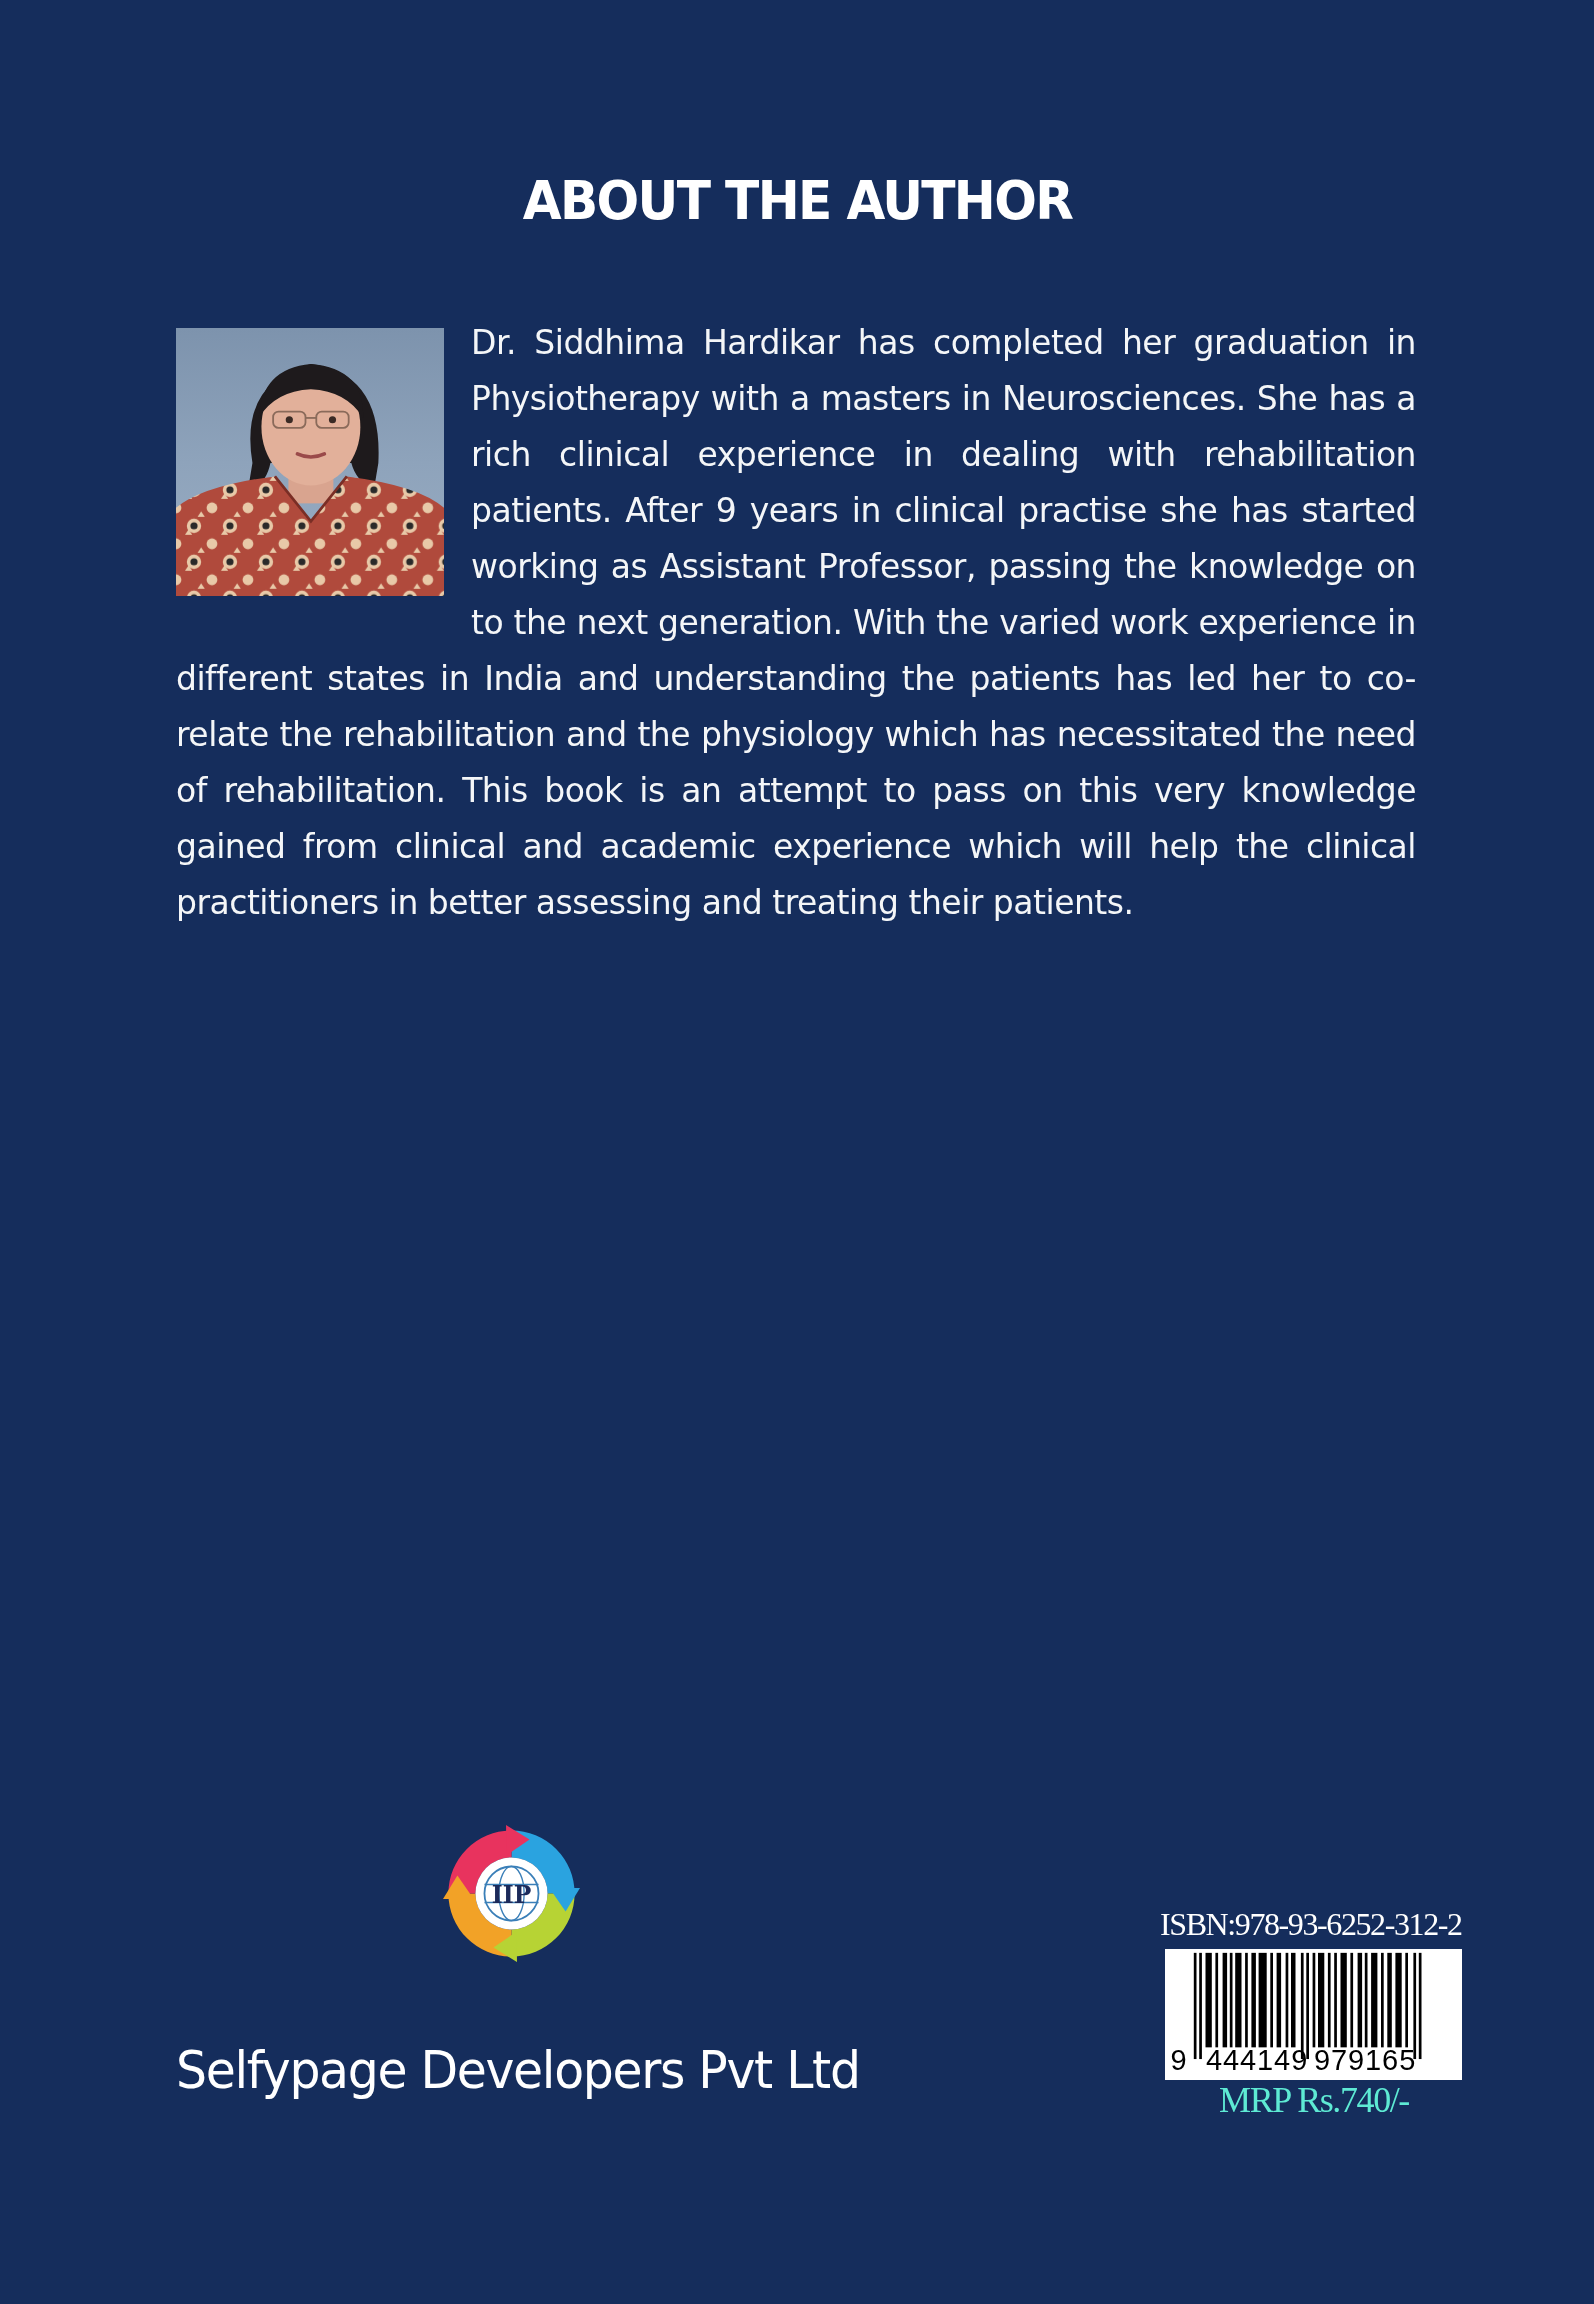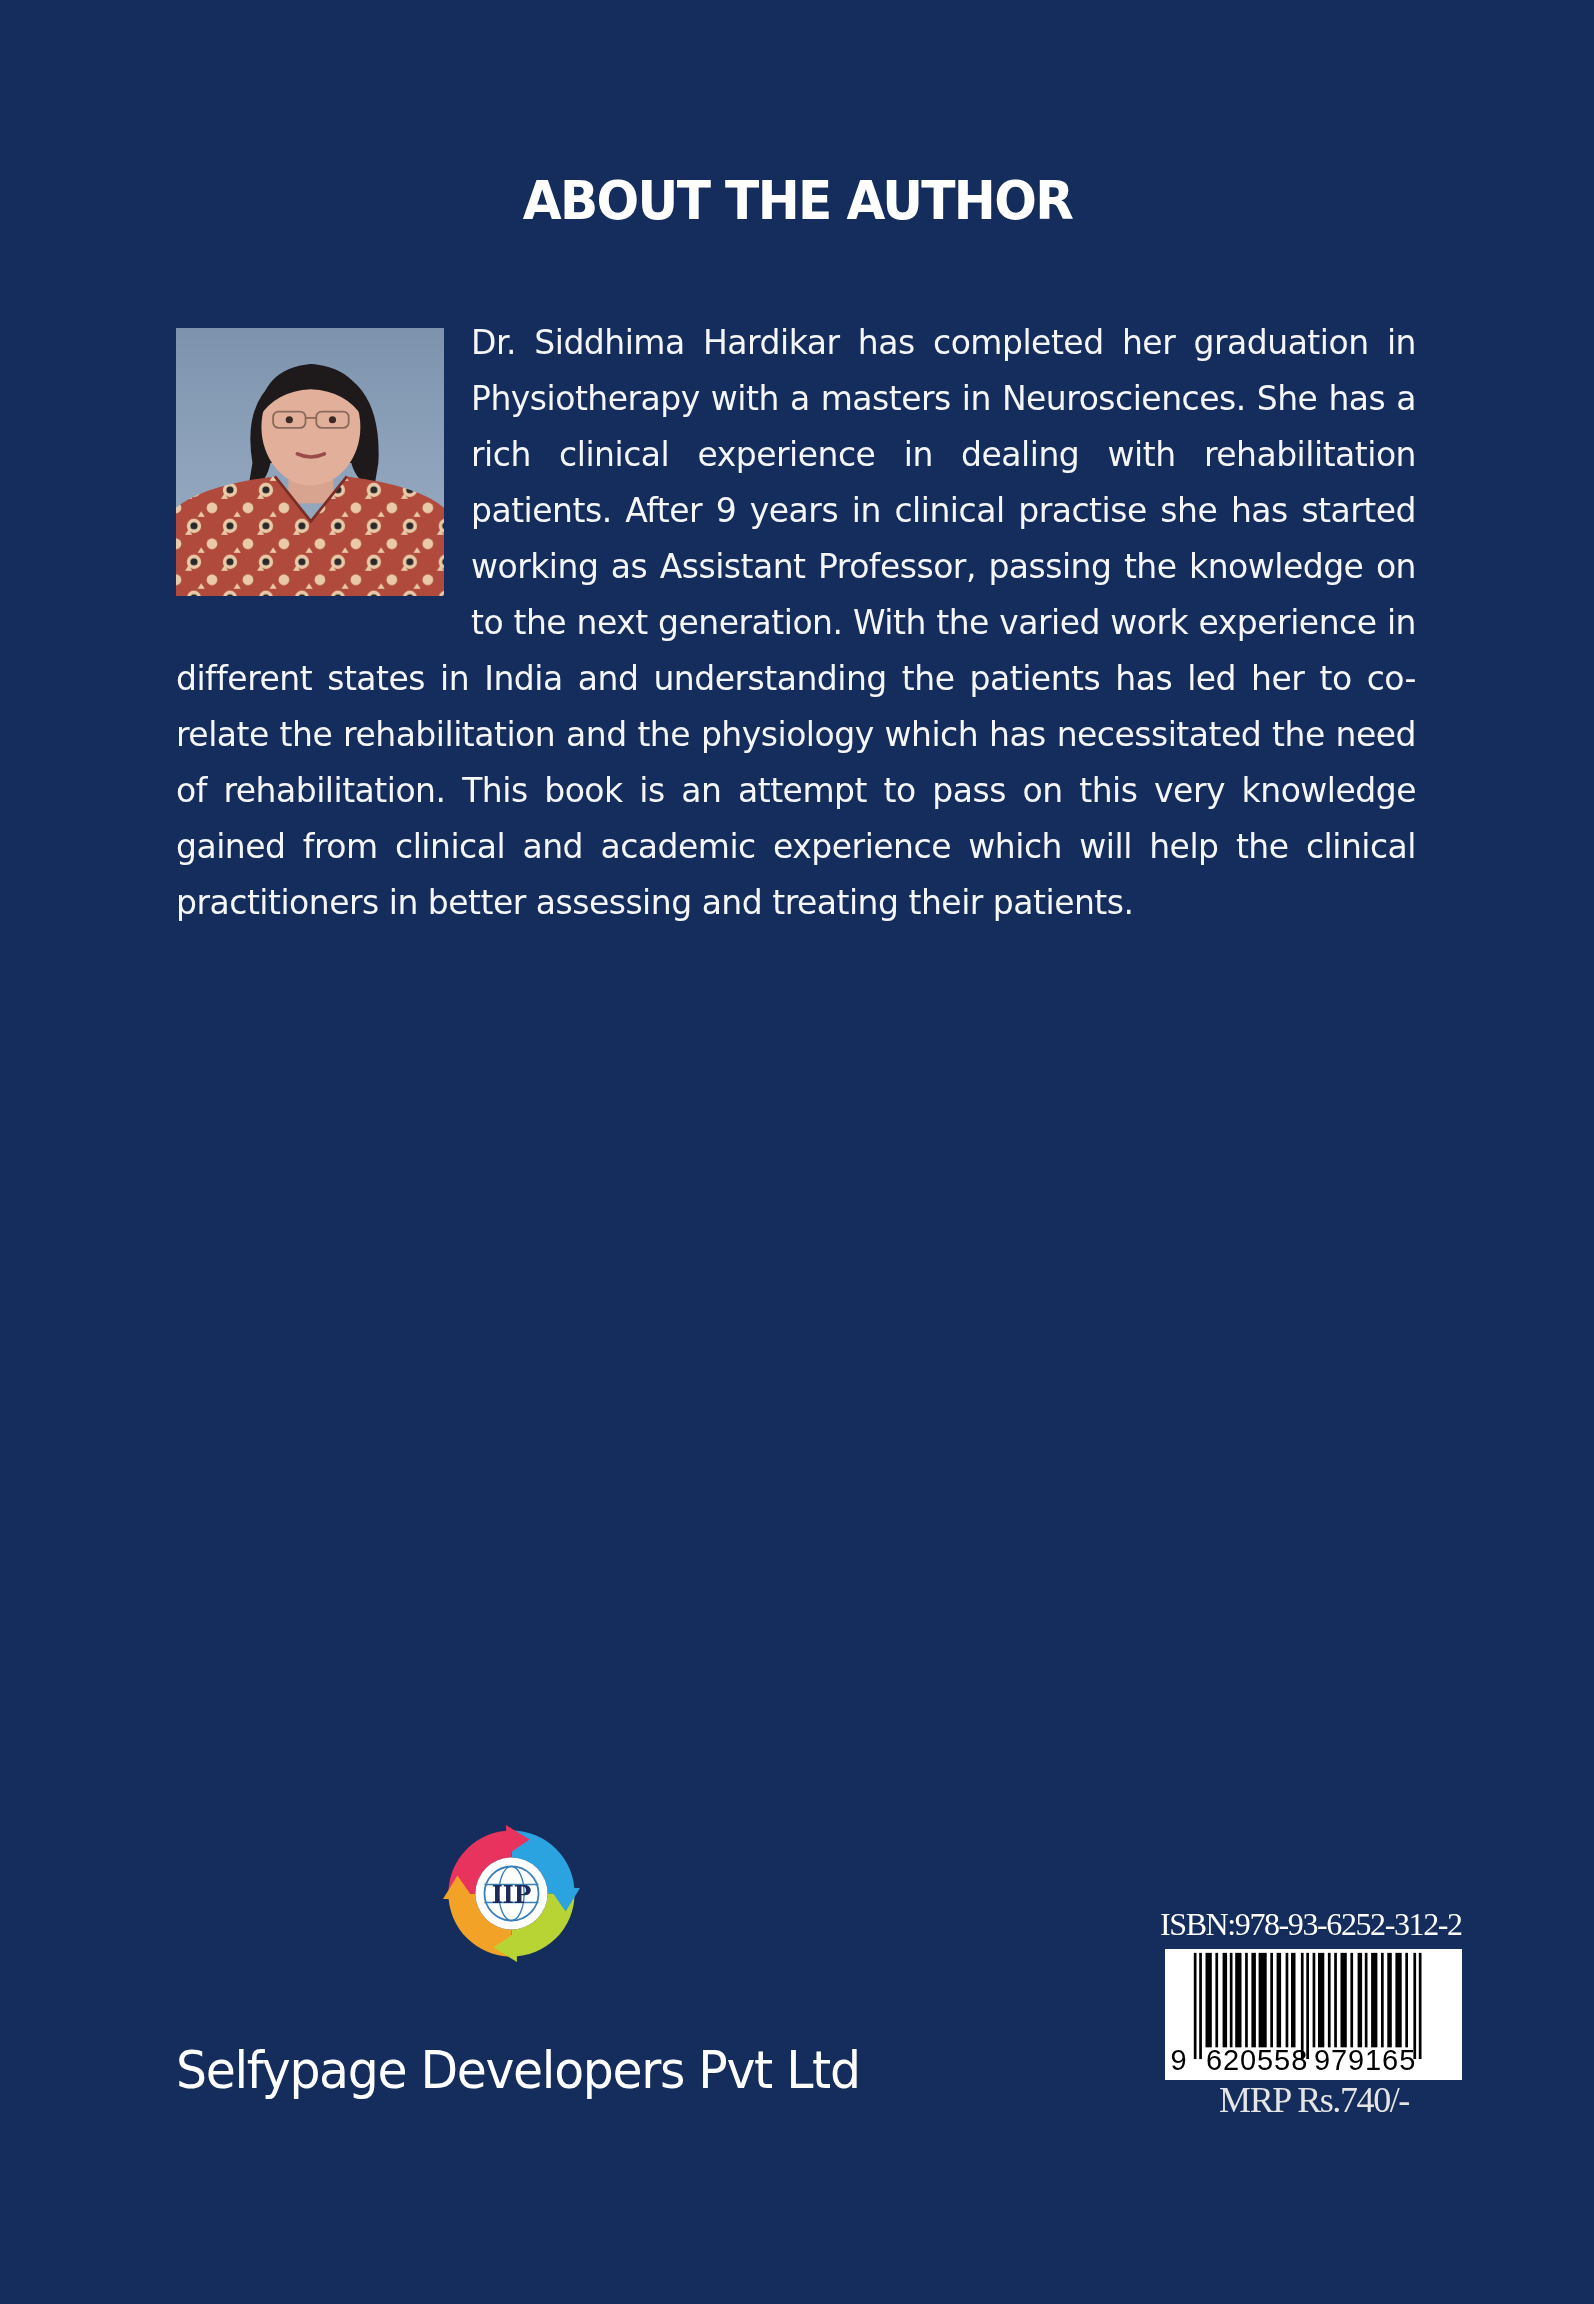--- a/index.html
+++ b/index.html
@@ -48,21 +48,21 @@
     }
     .barcode-box {
       position: absolute; left: 1165px; top: 1949px; width: 297px; height: 131px;
       background: #ffffff;
     }
     .barcode-box svg { display: block; }
     .mrp {
       position: absolute; left: 1161px; top: 2079px; width: 306px;
       text-align: center;
       font-family: "Liberation Serif", serif; font-size: 36px;
-      color: #e5e5e5; letter-spacing: -1.4px;
+      color: #5eead4; letter-spacing: -1.4px;
     }
   </style>
 </head>
 <body>
 
 <div class="title">ABOUT THE AUTHOR</div>
 
 <div class="bio">
   <div class="photo">
     <svg width="268" height="268" viewBox="0 0 298 298">
@@ -165,18 +165,18 @@
       <rect x="240" y="4" width="3" height="105"></rect>
       <rect x="247" y="4" width="5" height="105"></rect>
       <rect x="256" y="4" width="7" height="105"></rect>
       <rect x="267" y="4" width="3" height="105"></rect>
 
       <rect x="276" y="4" width="3" height="118"></rect>
       <rect x="282" y="4" width="3" height="118"></rect>
     </g>
   </svg>
   <span style="position:absolute;left:5.4px;top:95px;font-family:'Liberation Sans',sans-serif;font-size:29px;color:#000;line-height:32px;">9</span>
-  <span style="position:absolute;left:41px;top:95px;font-family:'Liberation Sans',sans-serif;font-size:29px;color:#000;line-height:32px;letter-spacing:0.9px;">620558</span>
+  <span style="position:absolute;left:41px;top:95px;font-family:'Liberation Sans',sans-serif;font-size:29px;color:#000;line-height:32px;letter-spacing:0.9px;">444149</span>
   <span style="position:absolute;left:149px;top:95px;font-family:'Liberation Sans',sans-serif;font-size:29px;color:#000;line-height:32px;letter-spacing:0.9px;">979165</span>
 </div>
 
 <div class="mrp">MRP Rs.740/-</div>
 
 
 </body></html>

